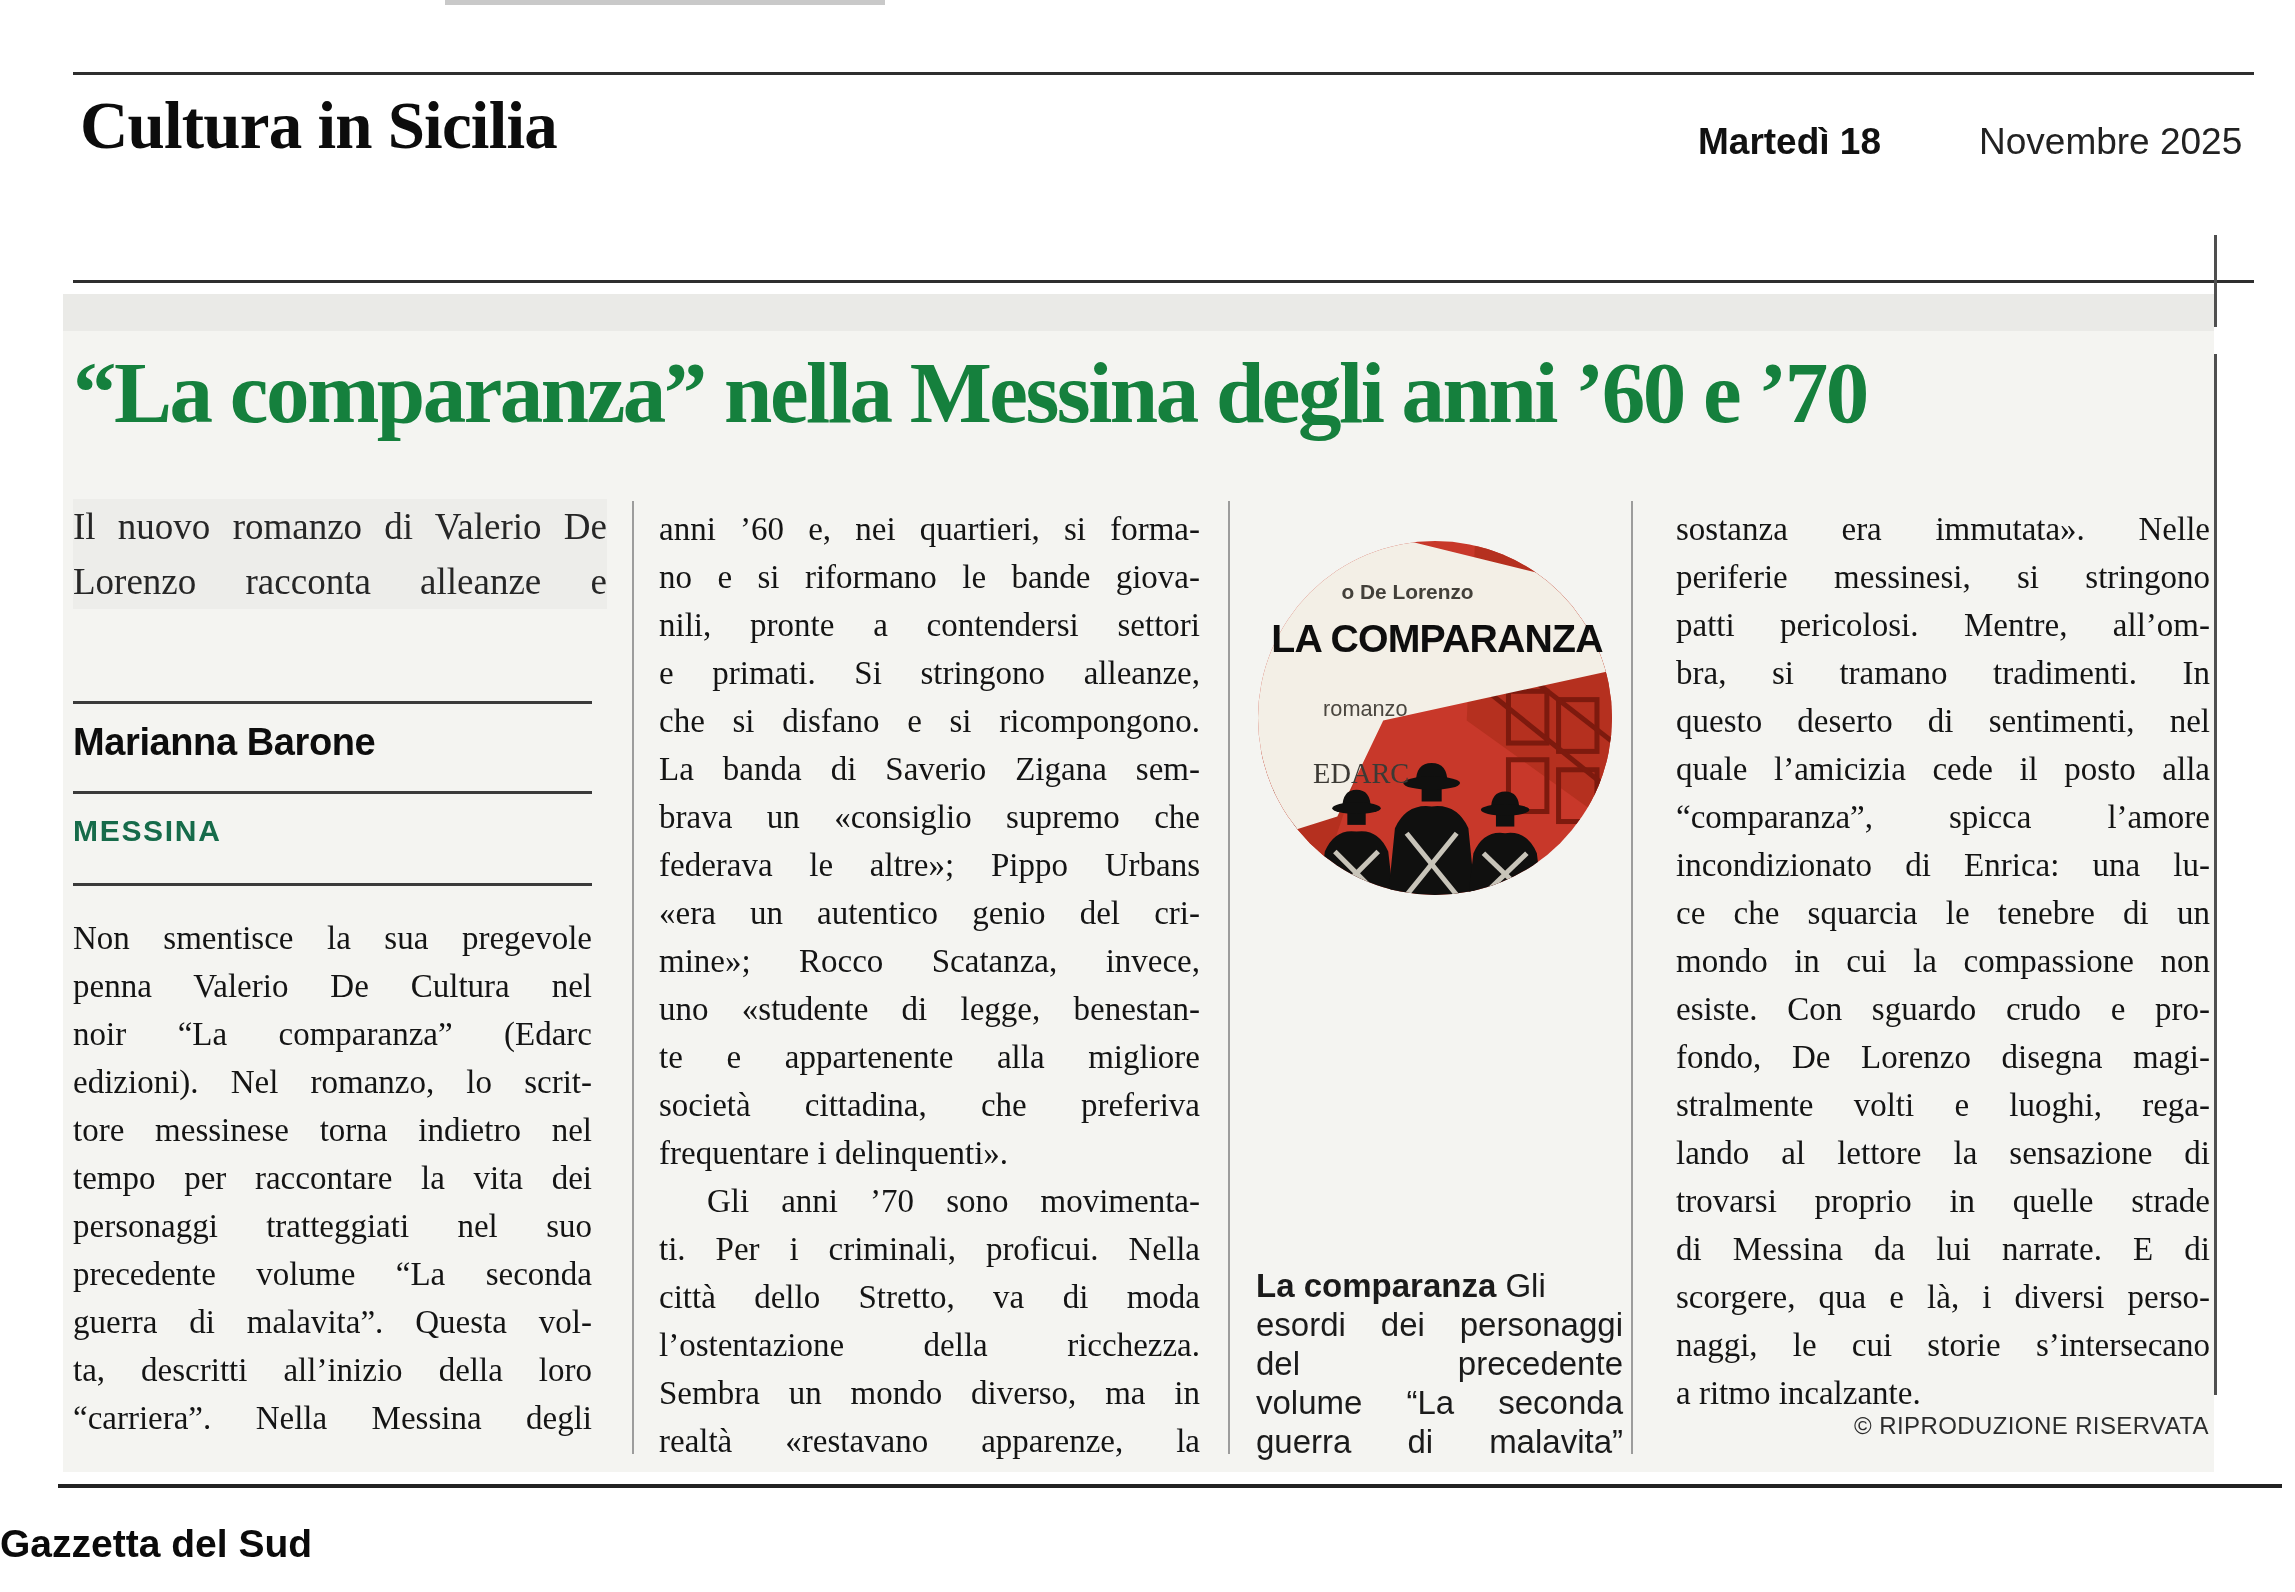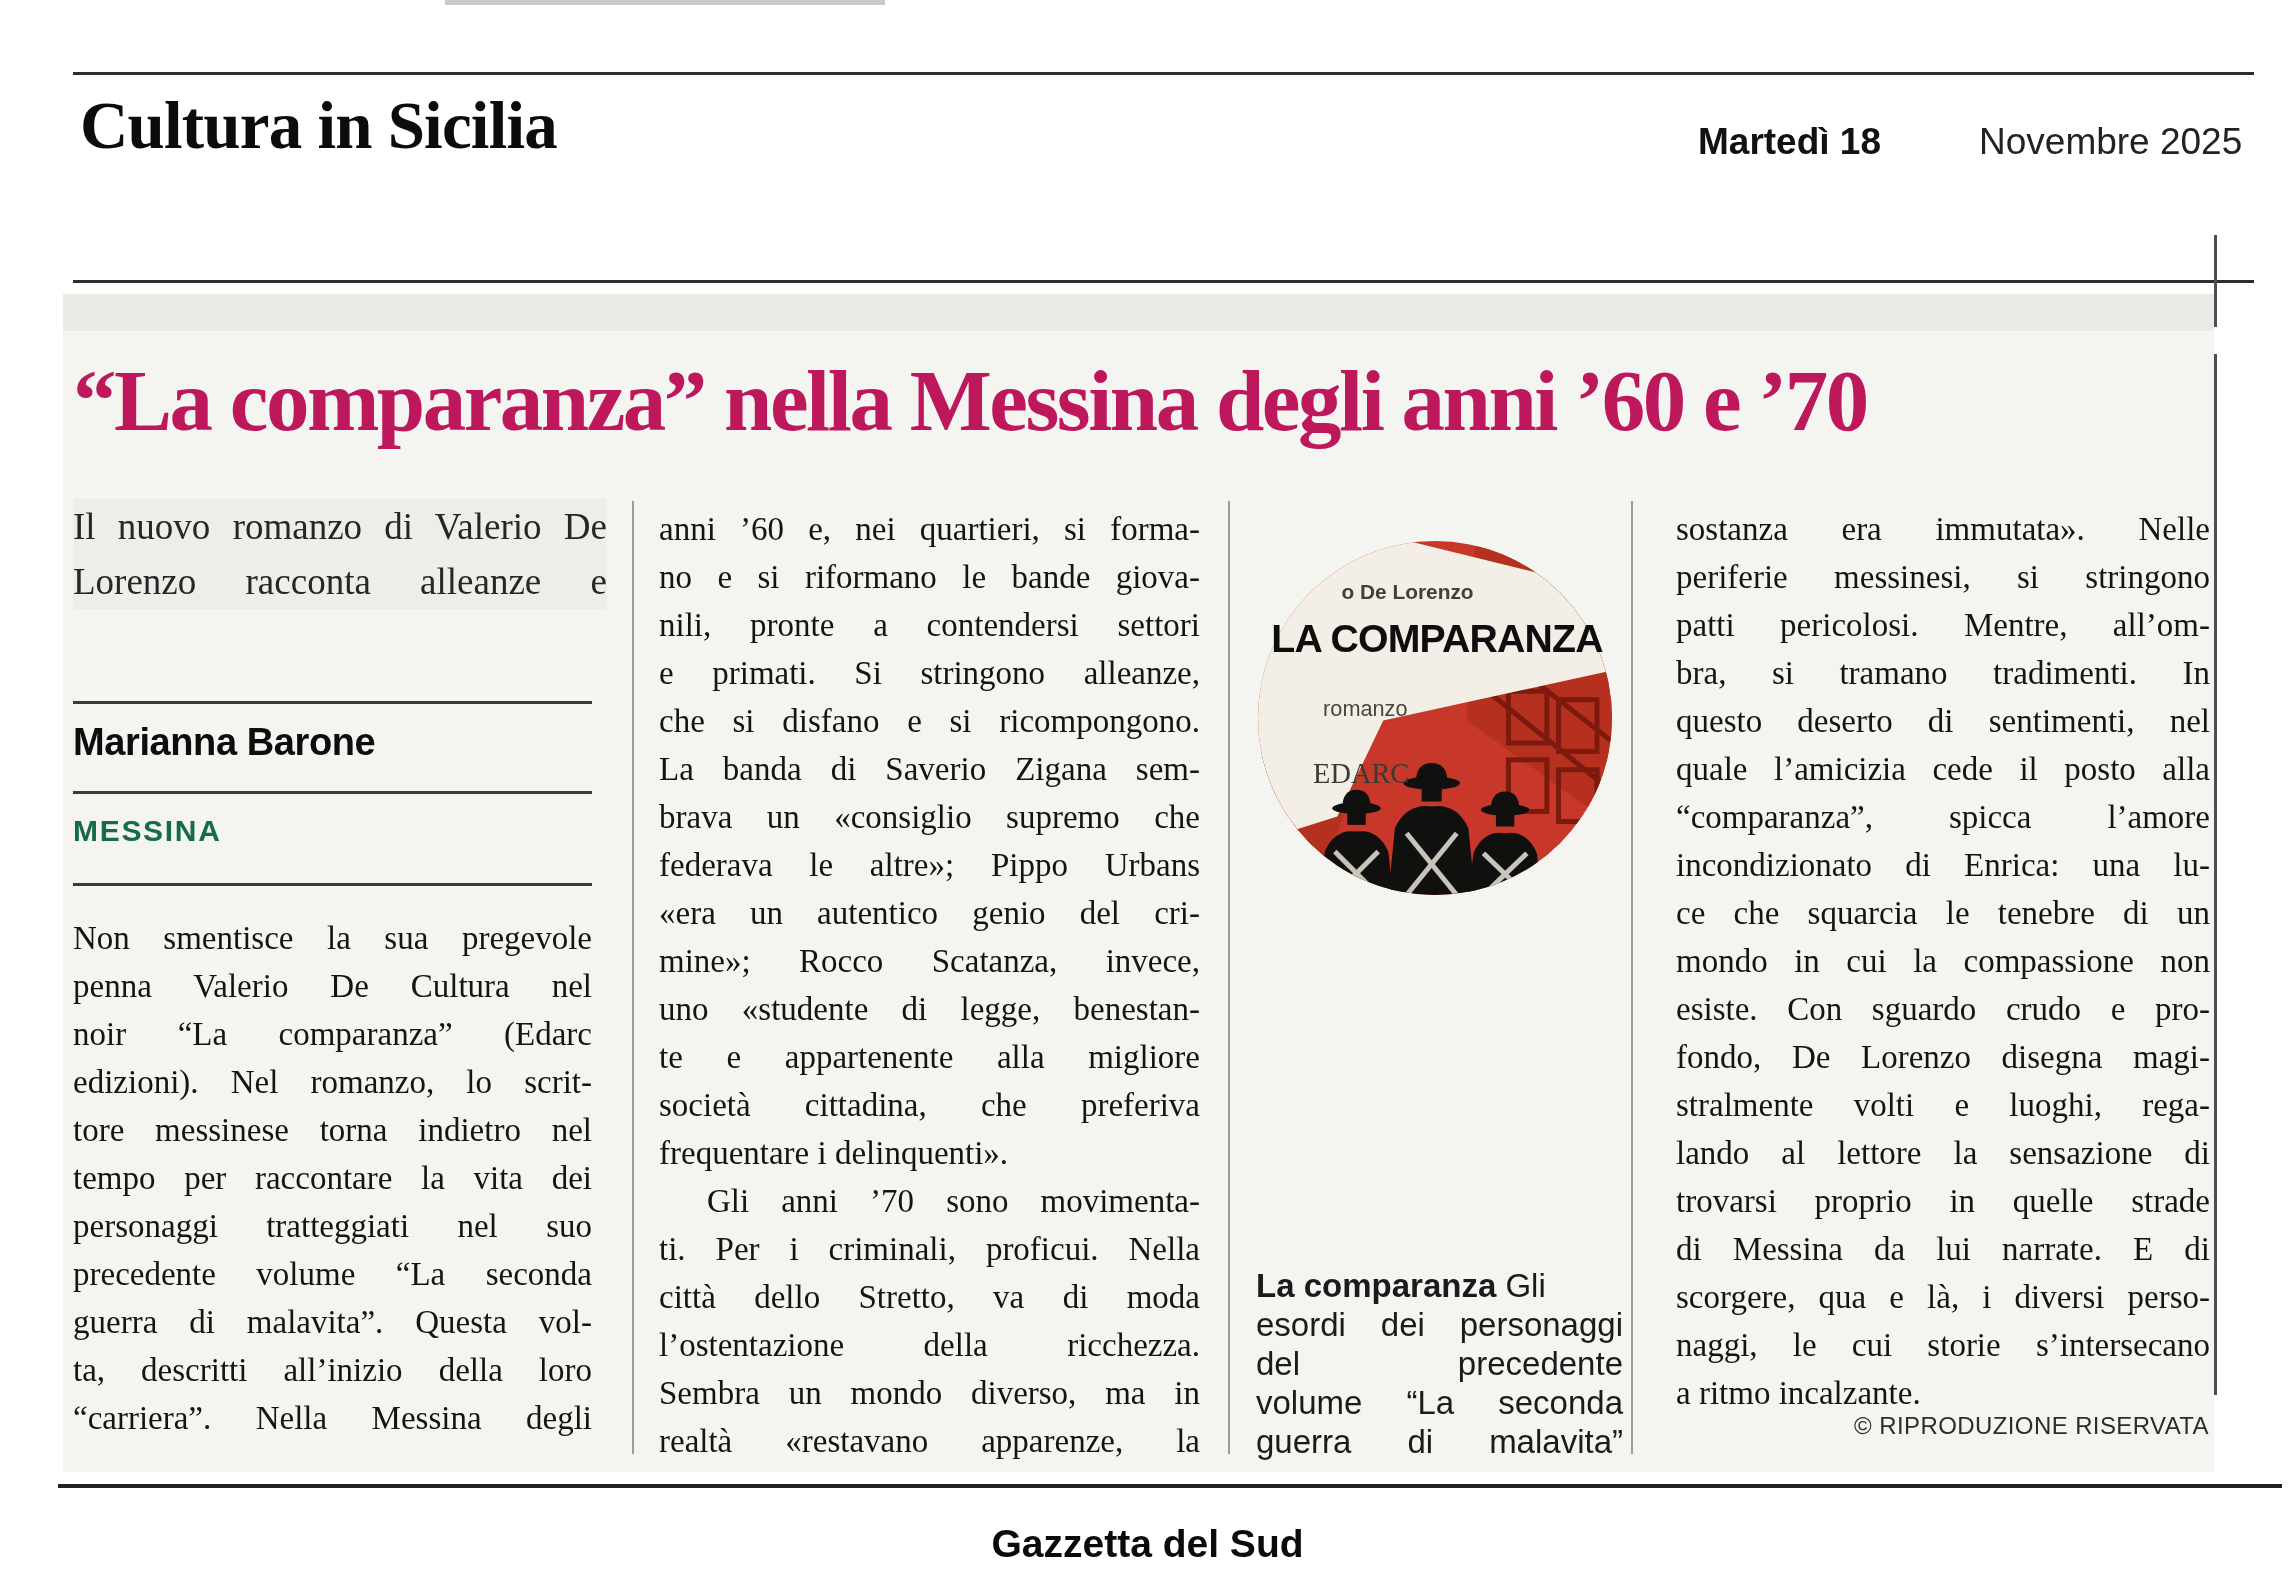--- a/index.html
+++ b/index.html
@@ -16,22 +16,22 @@
   #section-title{position:absolute;left:80px;top:87px;font-size:67px;font-weight:bold;
         letter-spacing:-0.8px;font-family:"Liberation Serif",serif;color:#0c0c0c;}
   .date{position:absolute;top:121px;font-family:"Liberation Sans",sans-serif;font-size:37px;color:#111;}
   #date-day{left:1698px;font-weight:bold;}
   #date-month{left:1979px;font-weight:normal;color:#222;}
 
   
   #article-bg{position:absolute;left:63px;top:294px;width:2151px;height:1178px;background:#f4f4f1;}
   #article-bg-band{position:absolute;left:63px;top:294px;width:2151px;height:37px;background:#eaeae7;}
 
-  #headline{position:absolute;left:73px;top:350px;width:2140px;white-space:nowrap;
-        font-size:87px;font-weight:bold;letter-spacing:-2.5px;color:#be185d;
+  #headline{position:absolute;left:73px;top:342px;width:2140px;white-space:nowrap;
+        font-size:87px;font-weight:bold;letter-spacing:-2.5px;color:#15803d;
         font-family:"Liberation Serif",serif;}
 
   
   .vrule{position:absolute;background:#4f4f4f;}
   #vrule-short{left:2214px;top:235px;width:3.3px;height:92px;}
   #vrule-long{left:2214px;top:354px;width:3.3px;height:1041px;}
 
   
   .divider{position:absolute;top:501px;height:953px;width:1.7px;background:#9c9c9c;}
   #div1{left:632px;} #div2{left:1228px;} #div3{left:1631px;}
@@ -59,21 +59,21 @@
   #cover-wrap{position:absolute;left:1258px;top:541px;width:354px;height:354px;}
   #caption{position:absolute;left:1256px;top:1235px;width:367px;
         font-family:"Liberation Sans",sans-serif;font-size:33px;line-height:39px;color:#1b1b1b;margin-top:31px;}
   #caption .lead{font-weight:bold;}
 
   #copyright{position:absolute;left:1842px;top:1412px;width:367px;text-align:right;
         font-family:"Liberation Sans",sans-serif;font-size:24px;color:#2c2c2c;letter-spacing:0.4px;}
 
   
   #rule-bottom{left:58px;top:1484px;width:2224px;height:4.2px;background:#222;}
-  #footer-name{position:absolute;left:0;top:1522px;width:2295px;text-align:center;
+  #footer-name{position:absolute;left:0;top:1522px;width:2295px;
         font-family:"Liberation Sans",sans-serif;font-size:39px;font-weight:bold;color:#0b0b0b;}
 
   
   .cov-txt{font-family:"Liberation Sans",sans-serif;}
 </style>
 </head>
 <body>
 
 <div id="page">
 

